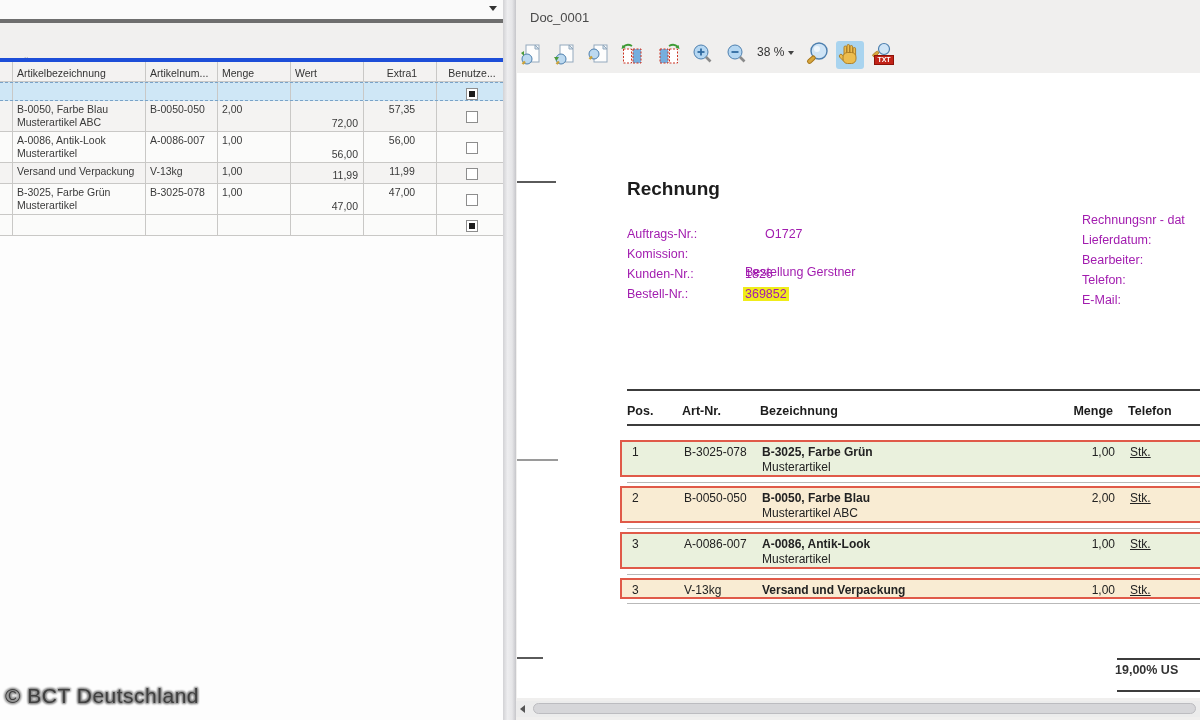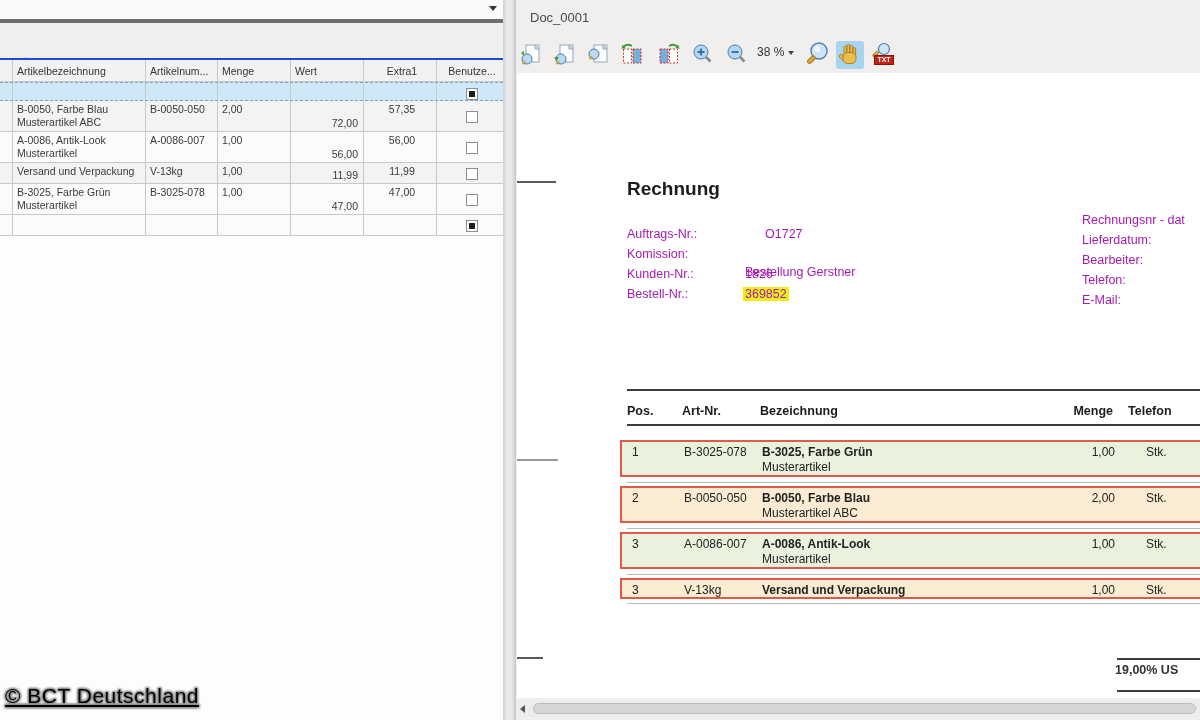--- a/index.html
+++ b/index.html
@@ -21,41 +21,41 @@
           font-size:10.5px; color:#3a3a3a; padding:2px 0 0 4px; overflow:hidden; }
   .c-ind   { left:0;     width:13px; }
   .c-bez   { left:13px;  width:133px; line-height:13px; }
   .c-num   { left:146px; width:72px; }
   .c-menge { left:218px; width:73px; }
   .c-wert  { left:291px; width:73px; }
   .c-extra { left:364px; width:73px;text-align:center; }
   .c-ben   { left:437px; width:66px; border-right:none; text-align:center; }
   .wert-val { position:absolute; right:5px; bottom:2px; }
 
-  #grid-header { top:58px; height:24px; background:#f3f2f1; border-top:2px solid #1d4ed8; }
+  #grid-header { top:58px; height:24px; background:#f3f2f1; border-top:4px solid #1d4ed8; }
   #grid-header .cell { font-size:10.5px; color:#333; padding-top:5px; }
 
   #row-selected { top:82px; height:19px; background:#cfe7f6;
                   border-top:1px dashed #7aa3c8; border-bottom:1px dashed #7aa3c8; }
 
   .r1 { top:101px; height:31px; background:#f4f3f2; }
   .r2 { top:132px; height:31px; background:#fbfbfa; }
   .r3 { top:163px; height:21px; background:#f4f3f2; }
   .r4 { top:184px; height:31px; background:#fbfbfa; }
   .r5 { top:215px; height:21px; background:#fbfbfa; }
 
   .cb { display:inline-block; width:12px; height:12px; border:1px solid #8d8d8d;
         background:#fff; margin-top:3px; }
   .cb.filled { position:relative; }
   .cb.filled::after { content:""; position:absolute; left:2px; top:2px;
         width:6px; height:6px; background:#1c1c1c; }
 
-  #watermark { left:5px; top:684px; font-size:21px; color:#000000; letter-spacing:.5px;
+  #watermark { left:5px; top:684px; font-size:21px; color:#404040; letter-spacing:.5px;
         text-shadow:0 0 3px #8a8a8a, 1px 1px 2px #8a8a8a, -1px -1px 2px #8a8a8a,
-                    1px -1px 2px #8a8a8a, -1px 1px 2px #8a8a8a; z-index:50;text-decoration:underline; }
+                    1px -1px 2px #8a8a8a, -1px 1px 2px #8a8a8a; z-index:50; }
 
   
   #splitter { left:503px; top:0; width:13px; height:720px;
         background:linear-gradient(90deg,#d2d2d5 0,#ededef 35%,#e6e6e8 70%,#c6c6ca 100%); }
 
   
   #right-panel { left:516px; top:0; width:684px; height:720px; background:#f0efee; }
   #viewer-title { left:530px; top:10px; font-size:13px; color:#4a4a4a; }
 
   .tb-btn { position:absolute; top:41px; width:28px; height:28px; border-radius:3px; }
@@ -81,21 +81,21 @@
   .th { position:absolute; font-size:12.5px; font-weight:bold; color:#1c1c1c; }
 
   .inv-row { position:absolute; left:103px; width:592px; border:2px solid #e05a49; }
   .inv-row.green { background:#eaf1dd; }
   .inv-row.tan   { background:#f9ecd3; }
   .iv { position:absolute; font-size:12px; color:#222; top:3px; }
   .iv.b { font-weight:bold; }
   .iv2 { position:absolute; font-size:12px; color:#222; top:18px; }
   .iv-pos { left:10px; }  .iv-art { left:62px; }  .iv-bez { left:140px; }
   .iv-menge { left:420px; width:73px; text-align:right; }
-  .iv-einh { left:524px; }
+  .iv-einh { left:508px;text-decoration:underline; }
 
   #sum-text { left:598px; top:590px; width:110px; font-size:12.5px; font-weight:bold; color:#333; }
 
   
   #hscroll { left:516px; top:701px; width:684px; height:16px; background:#ececec; }
   #hs-arrow { position:absolute; left:4px; top:4px; width:0; height:0;
         border-top:4px solid transparent; border-bottom:4px solid transparent;
         border-right:5px solid #555; }
   #hs-thumb { position:absolute; left:17px; top:2px; width:663px; height:11px;
         background:#d6d6d9; border:1px solid #bcbcc0; border-radius:6px; }

